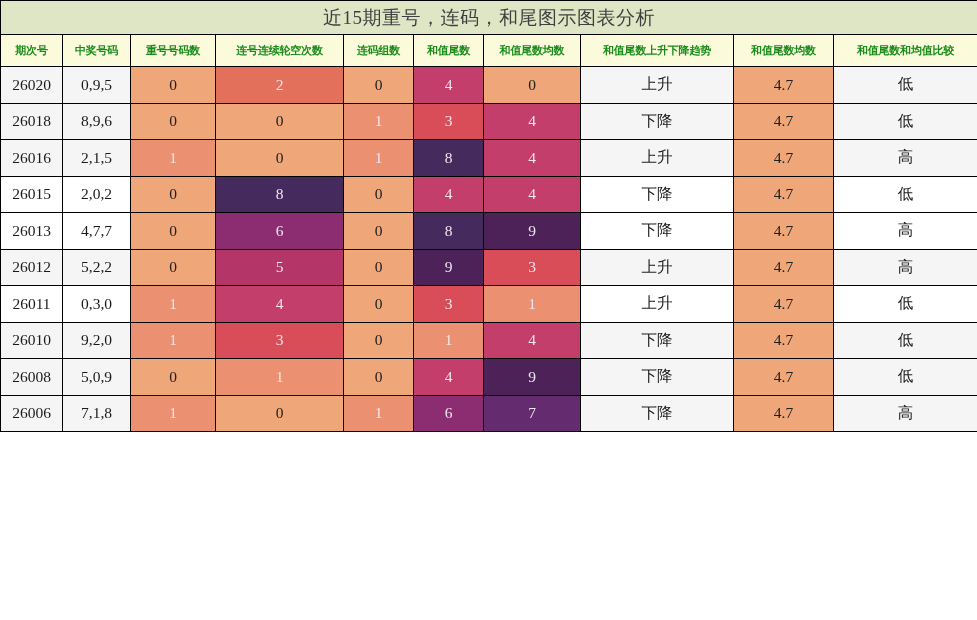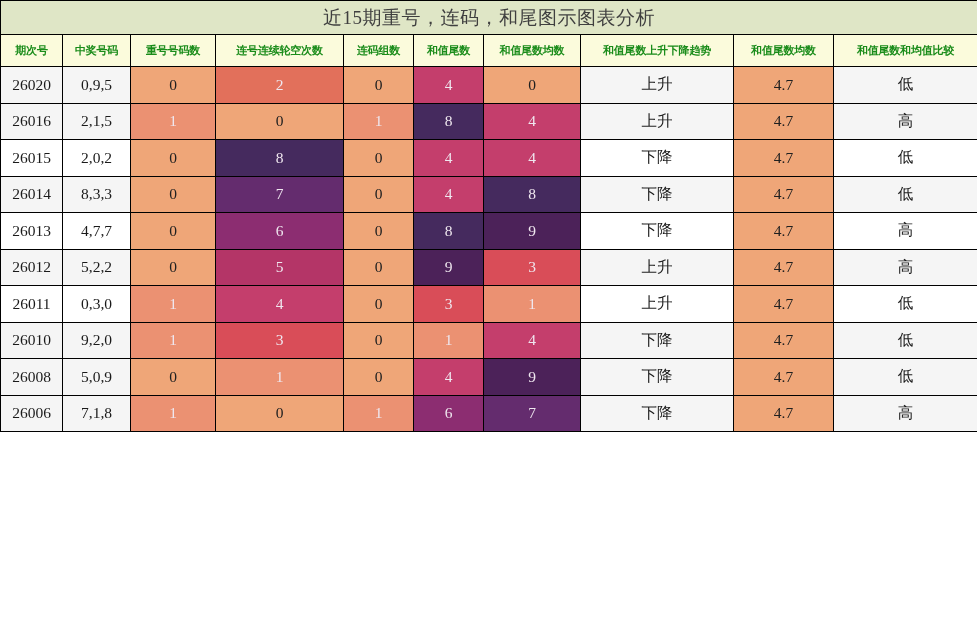--- a/index.html
+++ b/index.html
@@ -106,20 +106,32 @@
         <td class="data-cell val-light" style="background: rgb(239, 166, 120);">0</td>
         <td class="data-cell val-dark" style="background: rgb(226, 112, 91);">2</td>
         <td class="data-cell val-light" style="background: rgb(239, 166, 120);">0</td>
         <td class="data-cell val-dark" style="background: rgb(196, 62, 108);">4</td>
         <td class="data-cell val-light" style="background: rgb(239, 166, 120);">0</td>
         <td class="data-cell plain-odd">上升</td>
         <td class="data-cell val-light" style="background: rgb(239, 166, 120);">4.7</td>
         <td class="data-cell plain-odd">低</td>
       </tr>
       <tr>
+        <td class="data-cell plain-odd">26018</td>
+        <td class="data-cell plain-odd">8,9,6</td>
+        <td class="data-cell val-light" style="background: rgb(239, 166, 120);">0</td>
+        <td class="data-cell val-light" style="background: rgb(239, 166, 120);">0</td>
+        <td class="data-cell val-dark" style="background: rgb(235, 145, 114);">1</td>
+        <td class="data-cell val-dark" style="background: rgb(217, 77, 88);">3</td>
+        <td class="data-cell val-dark" style="background: rgb(196, 62, 108);">4</td>
+        <td class="data-cell plain-odd">下降</td>
+        <td class="data-cell val-light" style="background: rgb(239, 166, 120);">4.7</td>
+        <td class="data-cell plain-odd">低</td>
+      </tr>
+      <tr>
         <td class="data-cell plain-odd">26016</td>
         <td class="data-cell plain-odd">2,1,5</td>
         <td class="data-cell val-dark" style="background: rgb(235, 145, 114);">1</td>
         <td class="data-cell val-light" style="background: rgb(239, 166, 120);">0</td>
         <td class="data-cell val-dark" style="background: rgb(235, 145, 114);">1</td>
         <td class="data-cell val-dark" style="background: rgb(69, 42, 94);">8</td>
         <td class="data-cell val-dark" style="background: rgb(196, 62, 108);">4</td>
         <td class="data-cell plain-odd">上升</td>
         <td class="data-cell val-light" style="background: rgb(239, 166, 120);">4.7</td>
         <td class="data-cell plain-odd">高</td>
@@ -128,32 +140,20 @@
         <td class="data-cell plain-even">26015</td>
         <td class="data-cell plain-even">2,0,2</td>
         <td class="data-cell val-light" style="background: rgb(239, 166, 120);">0</td>
         <td class="data-cell val-dark" style="background: rgb(69, 42, 94);">8</td>
         <td class="data-cell val-light" style="background: rgb(239, 166, 120);">0</td>
         <td class="data-cell val-dark" style="background: rgb(196, 62, 108);">4</td>
         <td class="data-cell val-dark" style="background: rgb(196, 62, 108);">4</td>
         <td class="data-cell plain-even">下降</td>
         <td class="data-cell val-light" style="background: rgb(239, 166, 120);">4.7</td>
         <td class="data-cell plain-even">低</td>
-      </tr>
-      <tr>
-        <td class="data-cell plain-odd">26014</td>
-        <td class="data-cell plain-odd">8,3,3</td>
-        <td class="data-cell val-light" style="background: rgb(239, 166, 120);">0</td>
-        <td class="data-cell val-dark" style="background: rgb(100, 44, 110);">7</td>
-        <td class="data-cell val-light" style="background: rgb(239, 166, 120);">0</td>
-        <td class="data-cell val-dark" style="background: rgb(196, 62, 108);">4</td>
-        <td class="data-cell val-dark" style="background: rgb(69, 42, 94);">8</td>
-        <td class="data-cell plain-odd">下降</td>
-        <td class="data-cell val-light" style="background: rgb(239, 166, 120);">4.7</td>
-        <td class="data-cell plain-odd">低</td>
       </tr>
       <tr>
         <td class="data-cell plain-even">26013</td>
         <td class="data-cell plain-even">4,7,7</td>
         <td class="data-cell val-light" style="background: rgb(239, 166, 120);">0</td>
         <td class="data-cell val-dark" style="background: rgb(140, 45, 113);">6</td>
         <td class="data-cell val-light" style="background: rgb(239, 166, 120);">0</td>
         <td class="data-cell val-dark" style="background: rgb(69, 42, 94);">8</td>
         <td class="data-cell val-dark" style="background: rgb(76, 34, 89);">9</td>
         <td class="data-cell plain-even">下降</td>

